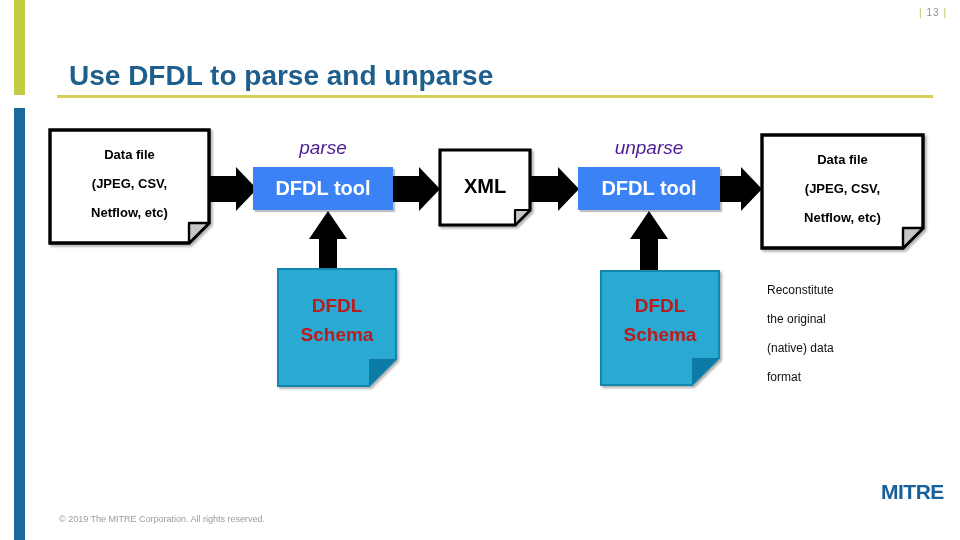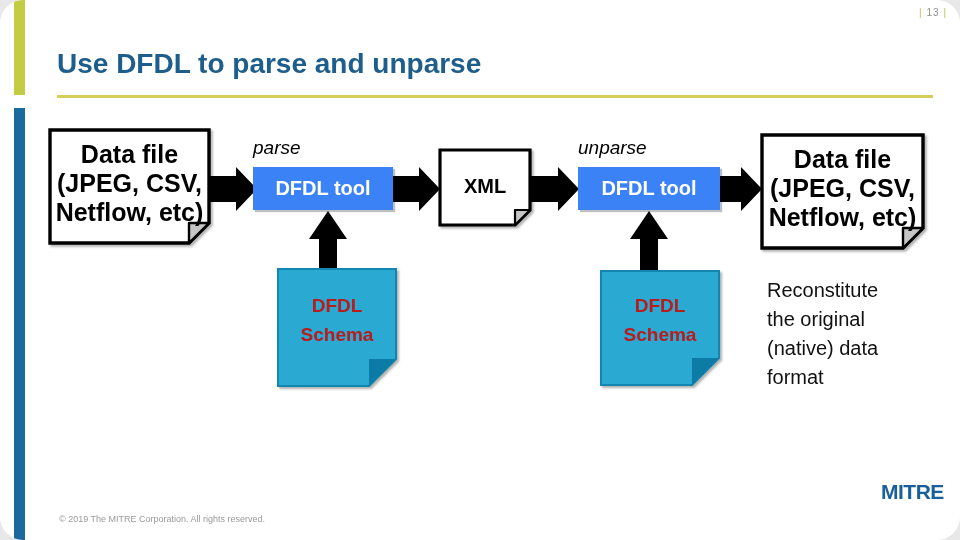--- a/index.html
+++ b/index.html
@@ -1,62 +1,62 @@
 <!DOCTYPE html>
 <html><head>
 <meta charset="utf-8">
 <style>
   html,body { margin:0; padding:0; background:#e8e8e8; }
   .slide {
     position:relative; width:960px; height:540px; background:#ffffff;
-    font-family:"Liberation Sans", sans-serif; overflow:hidden; margin:0 auto;border-radius:23px;
+    font-family:"Liberation Sans", sans-serif; overflow:hidden; margin:0 auto;
   }
   .abs { position:absolute; }
 
   
   .bar-yellow { left:14px; top:0; width:11px; height:95px; background:#c3cc42; }
   .bar-blue   { left:14px; top:108px; width:11px; height:432px; background:#1b6a9e; }
 
   
   .page-marker { right:13px; top:7px; font-size:10px; letter-spacing:1px; }
   .page-marker .pipe { color:#bcc35e; }
   .page-marker .num  { color:#8e8e8e; }
 
   
   .title {
-    left:57px; top:48px; margin:0; font-size:28px; line-height:32px;
+    left:57px; top:48px; margin:12px; font-size:28px; line-height:32px;
     font-weight:bold; color:#1e5e8c; white-space:nowrap;
   }
   .title-rule { left:57px; top:95px; width:876px; height:3px; background:#d5ce58; }
 
   
   .docbox { }
   .docbox svg { position:absolute; left:0; top:0; filter:drop-shadow(2px 2px 1px rgba(0,0,0,0.30)); }
   .doc-text {
     position:absolute; left:0; top:0; right:0; bottom:0;
     display:flex; align-items:center; justify-content:center; text-align:center;
     white-space:pre-line; font-weight:bold; color:#000;
   }
-  .datafile-text { font-size:25px; line-height:29px; transform:translateY(-3px); }
+  .datafile-text { font-size:13px; line-height:29px; transform:translateY(-3px); }
   .xml-text { font-size:20px; }
   .schema-text { font-size:19px; line-height:29px; color:#b91c1c; transform:translateY(-8px); }
 
   
   .toolbox {
     background:#3b82f6; color:#fff; font-weight:bold; font-size:20px;
     display:flex; align-items:center; justify-content:center;
     box-shadow:2px 2px 1px rgba(0,0,0,0.25);
   }
 
   
-  .step-label { font-style:italic; font-size:19px; color:#000000; text-align:left; }
+  .step-label { font-style:italic; font-size:19px; color:#4c1d95; text-align:center; }
 
   
   .note {
-    left:767px; top:276px; width:175px; font-size:20px; line-height:29px;
+    left:767px; top:276px; width:175px; font-size:12px; line-height:29px;
     color:#111; white-space:pre-line;
   }
 
   
   .copyright { left:48px; top:514px; font-size:9px; color:#9a9a9a;margin-left:11px; }
   .logo { left:881px; top:480px; font-size:21px; font-weight:bold; color:#19609b; letter-spacing:-0.5px; }
 
   .arrow-layer { left:0; top:0; pointer-events:none; }
 </style>
 </head>

